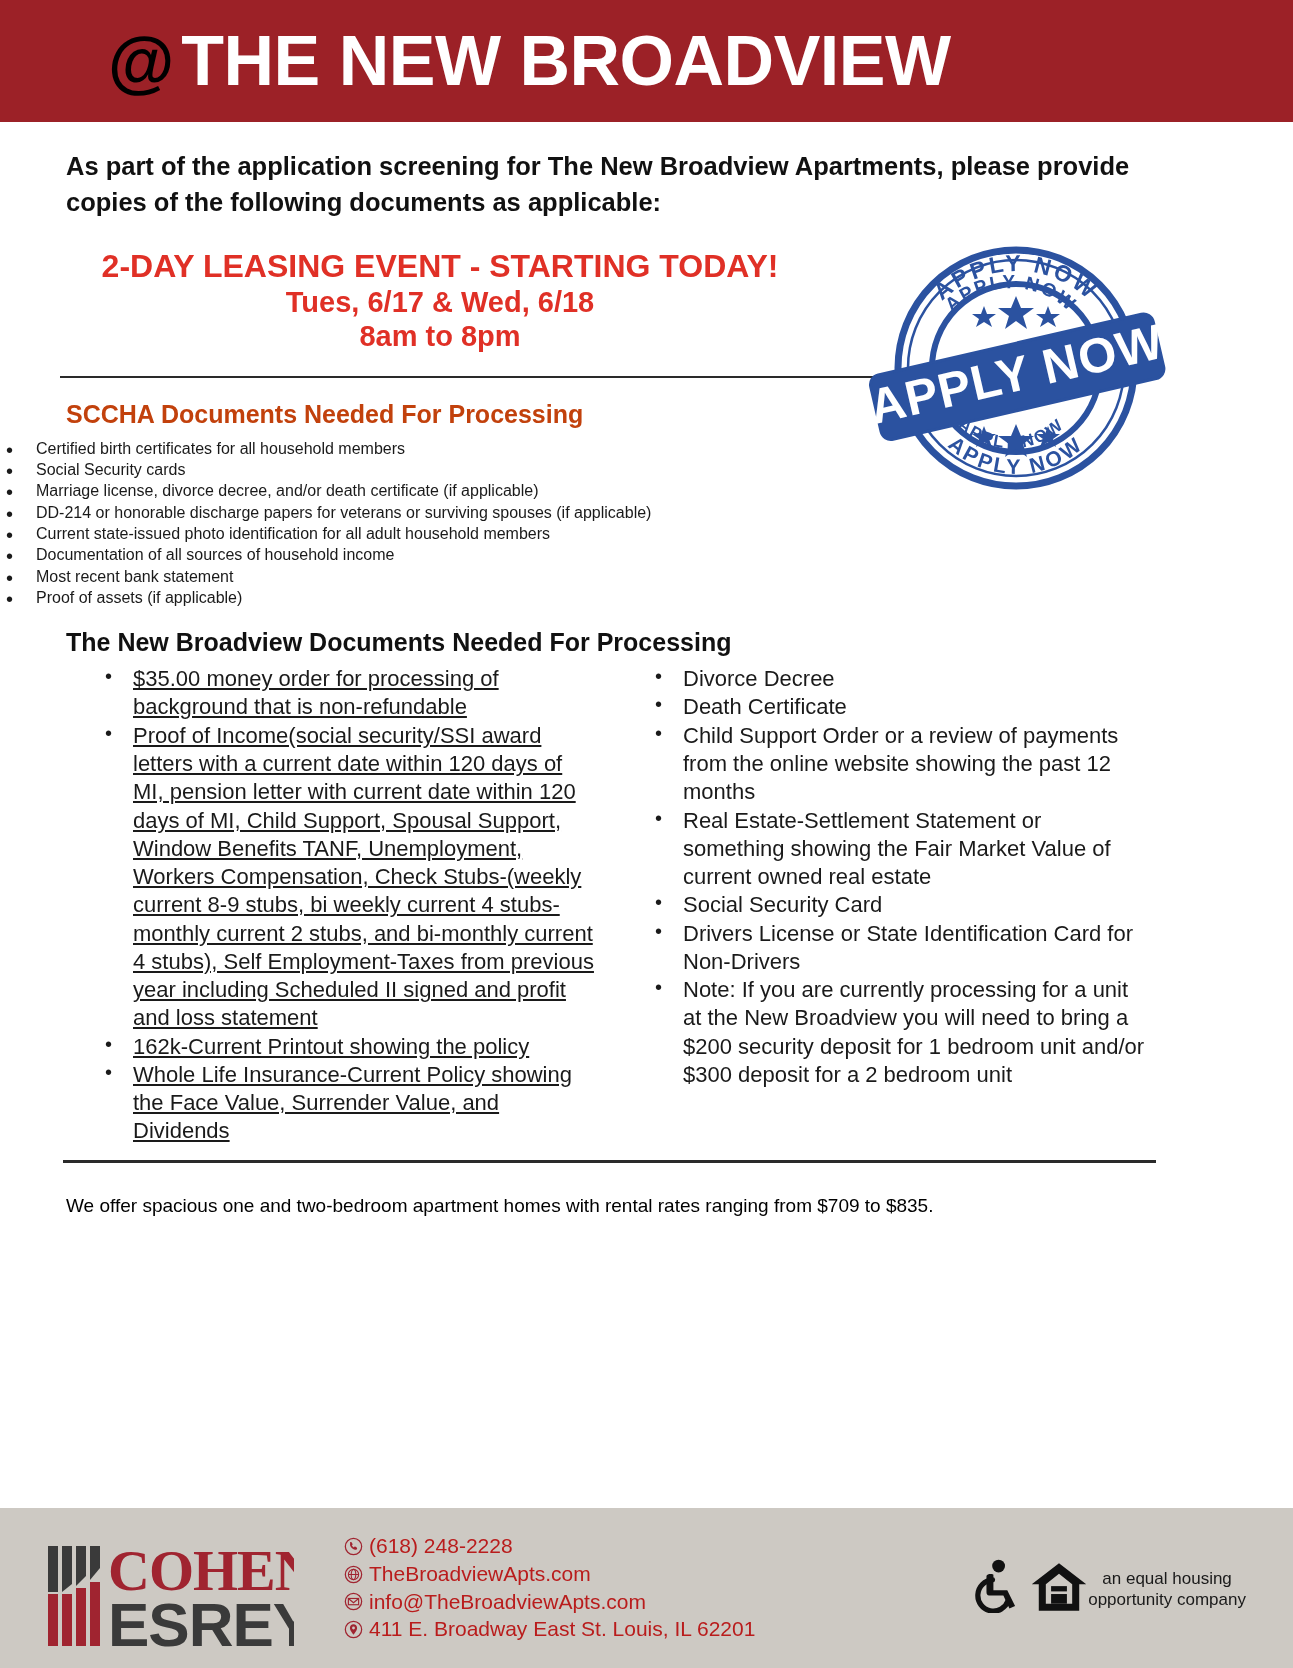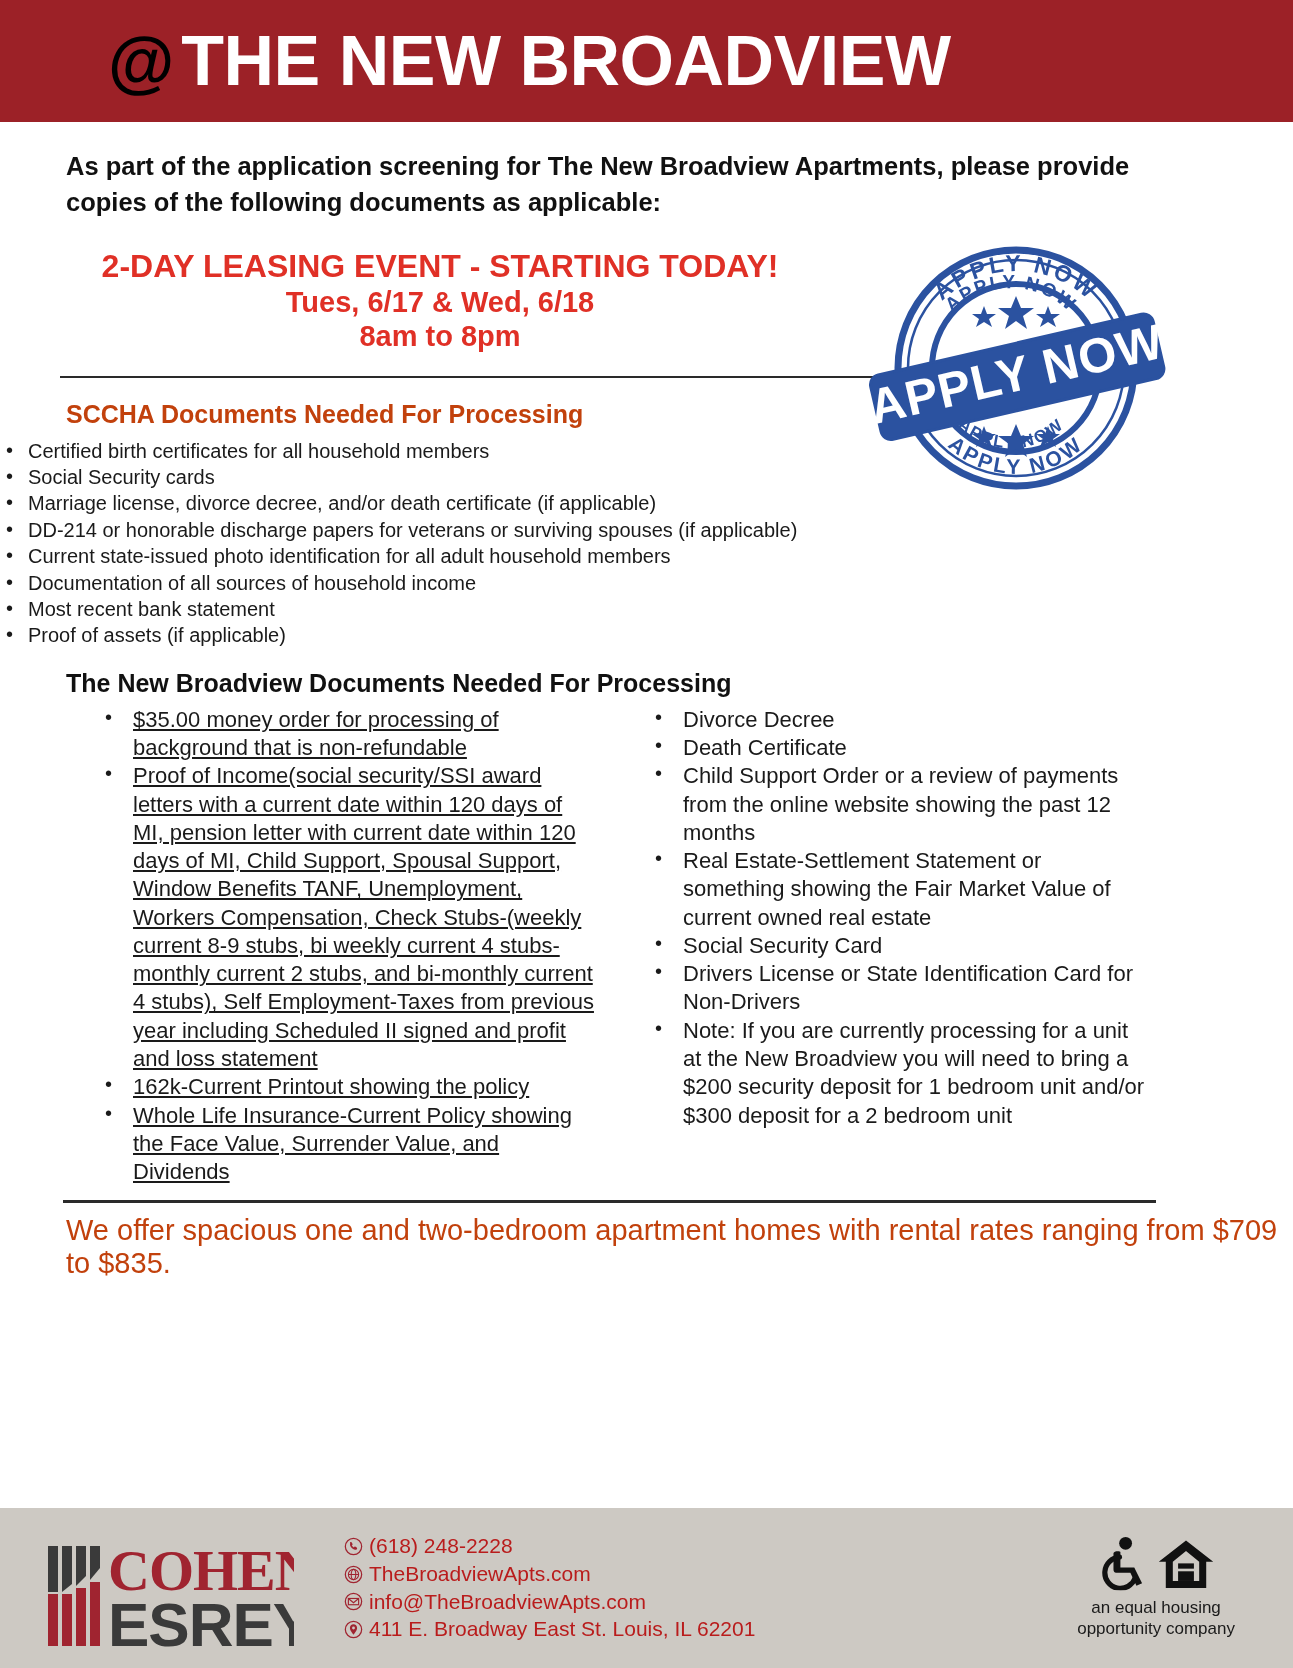--- a/index.html
+++ b/index.html
@@ -97,22 +97,22 @@
   }
 
   
   ul.bul {
     list-style: none;
     margin: 0;
     padding: 0;
   }
   ul.bul > li {
     position: relative;
-    padding-left: 28px;
-    font-size: 20px;
+    padding-left: 36px;
+    font-size: 16px;
     line-height: 1.27;
     color: #1a1a1a;
     margin-bottom: 1px;
   }
   ul.bul > li::before {
     content: "\2022";
     position: absolute;
     left: 6px;
     top: -1px;
     font-size: 20px;
@@ -147,23 +147,23 @@
     position: absolute;
     left: 866px;
     top: 226px;
     width: 300px;
     height: 270px;
     pointer-events: none;
   }
 
   
   .tagline {
-    margin: 11px 0 0 66px;
-    font-size: 29px;
-    color: #c2410c;
+    margin: 32px 0 0 66px;
+    font-size: 19px;
+    color: #000000;
   }
 
   
   .footer {
     position: absolute;
     left: 0;
     bottom: 0;
     width: 1293px;
     height: 160px;
     background: #CDC9C3;
@@ -195,25 +195,25 @@
   .contact-row .ci {
     width: 19px;
     height: 19px;
     margin-right: 6px;
     flex: 0 0 19px;
     display: inline-block;
   }
 
   .eho {
     position: absolute;
-    right: 58px;
+    right: 47px;
     top: 50%;
     transform: translateY(-50%);
     display: flex;
-    flex-direction: column;
+    flex-direction: row;
     align-items: center;
   }
   .eho-icons { display: flex; align-items: flex-end; gap: 8px; }
   .eho-text {
     margin-top: 4px;
     font-size: 17px;
     line-height: 1.22;
     text-align: center;
     color: #1a1a1a;
   }

